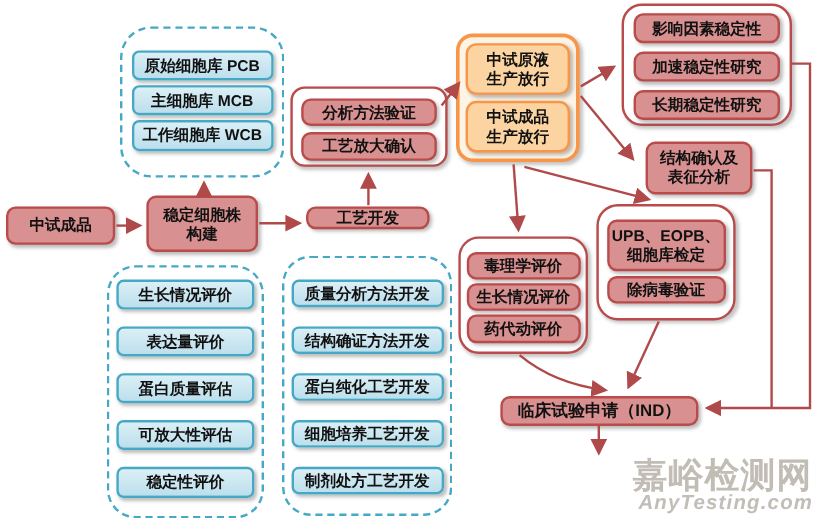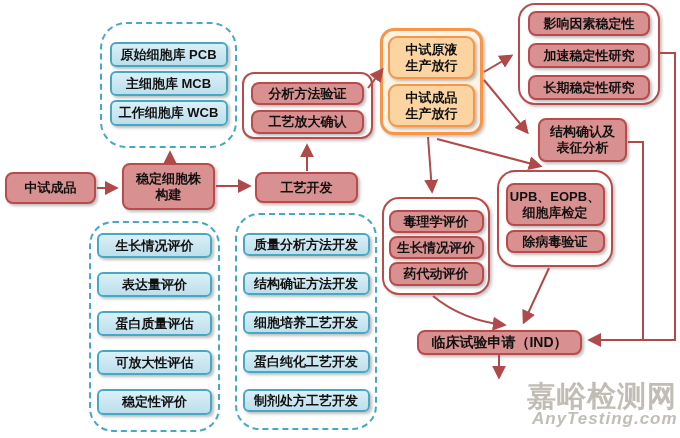--- a/index.html
+++ b/index.html
@@ -64,21 +64,21 @@
   </svg>
 
   <div class="wm-cn">嘉峪检测网</div>
   <div class="wm-en">AnyTesting.com</div>
 
   <div class="node red" style="left:5px;top:172px;width:91px;height:32px;">中试成品</div>
 
   <div class="node red" style="left:122px;top:163px;width:93px;height:47px;">稳定细胞株
 构建</div>
 
-  <div class="node red" style="left:255px;top:172px;width:103px;height:31px;">工艺开发</div>
+  <div class="node red" style="left:255px;top:172px;width:103px;height:19px;">工艺开发</div>
 
   <div class="node red" style="left:538px;top:118px;width:89px;height:44px;">结构确认及
 表征分析</div>
 
   <div class="node red" style="left:417px;top:330px;width:165px;height:25px;font-size:14px;text-align:center;">临床试验申请（IND）</div>
 
 
   <div class="group dashed" style="left:100px;top:22px;width:137px;height:126px;padding-top:18px;gap:4px;">
     <div class="node blue" style="width:118px;height:25px;">原始细胞库 PCB</div>
     <div class="node blue" style="width:118px;height:25px;">主细胞库 MCB</div>
@@ -119,18 +119,18 @@
     <div class="node blue" style="width:115px;height:25px;">生长情况评价</div>
     <div class="node blue" style="width:115px;height:25px;">表达量评价</div>
     <div class="node blue" style="width:115px;height:25px;">蛋白质量评估</div>
     <div class="node blue" style="width:115px;height:25px;">可放大性评估</div>
     <div class="node blue" style="width:115px;height:26px;">稳定性评价</div>
   </div>
 
   <div class="group dashed" style="left:235px;top:213px;width:142px;height:217px;padding-top:18px;gap:16px;border-radius:24px;">
     <div class="node blue" style="width:127px;height:23px;">质量分析方法开发</div>
     <div class="node blue" style="width:127px;height:23px;">结构确证方法开发</div>
+    <div class="node blue" style="width:127px;height:23px;">蛋白纯化工艺开发</div>
     <div class="node blue" style="width:127px;height:23px;">细胞培养工艺开发</div>
-    <div class="node blue" style="width:127px;height:23px;">蛋白纯化工艺开发</div>
     <div class="node blue" style="width:127px;height:23px;">制剂处方工艺开发</div>
   </div>
 
 </div>
 
 </body></html>

